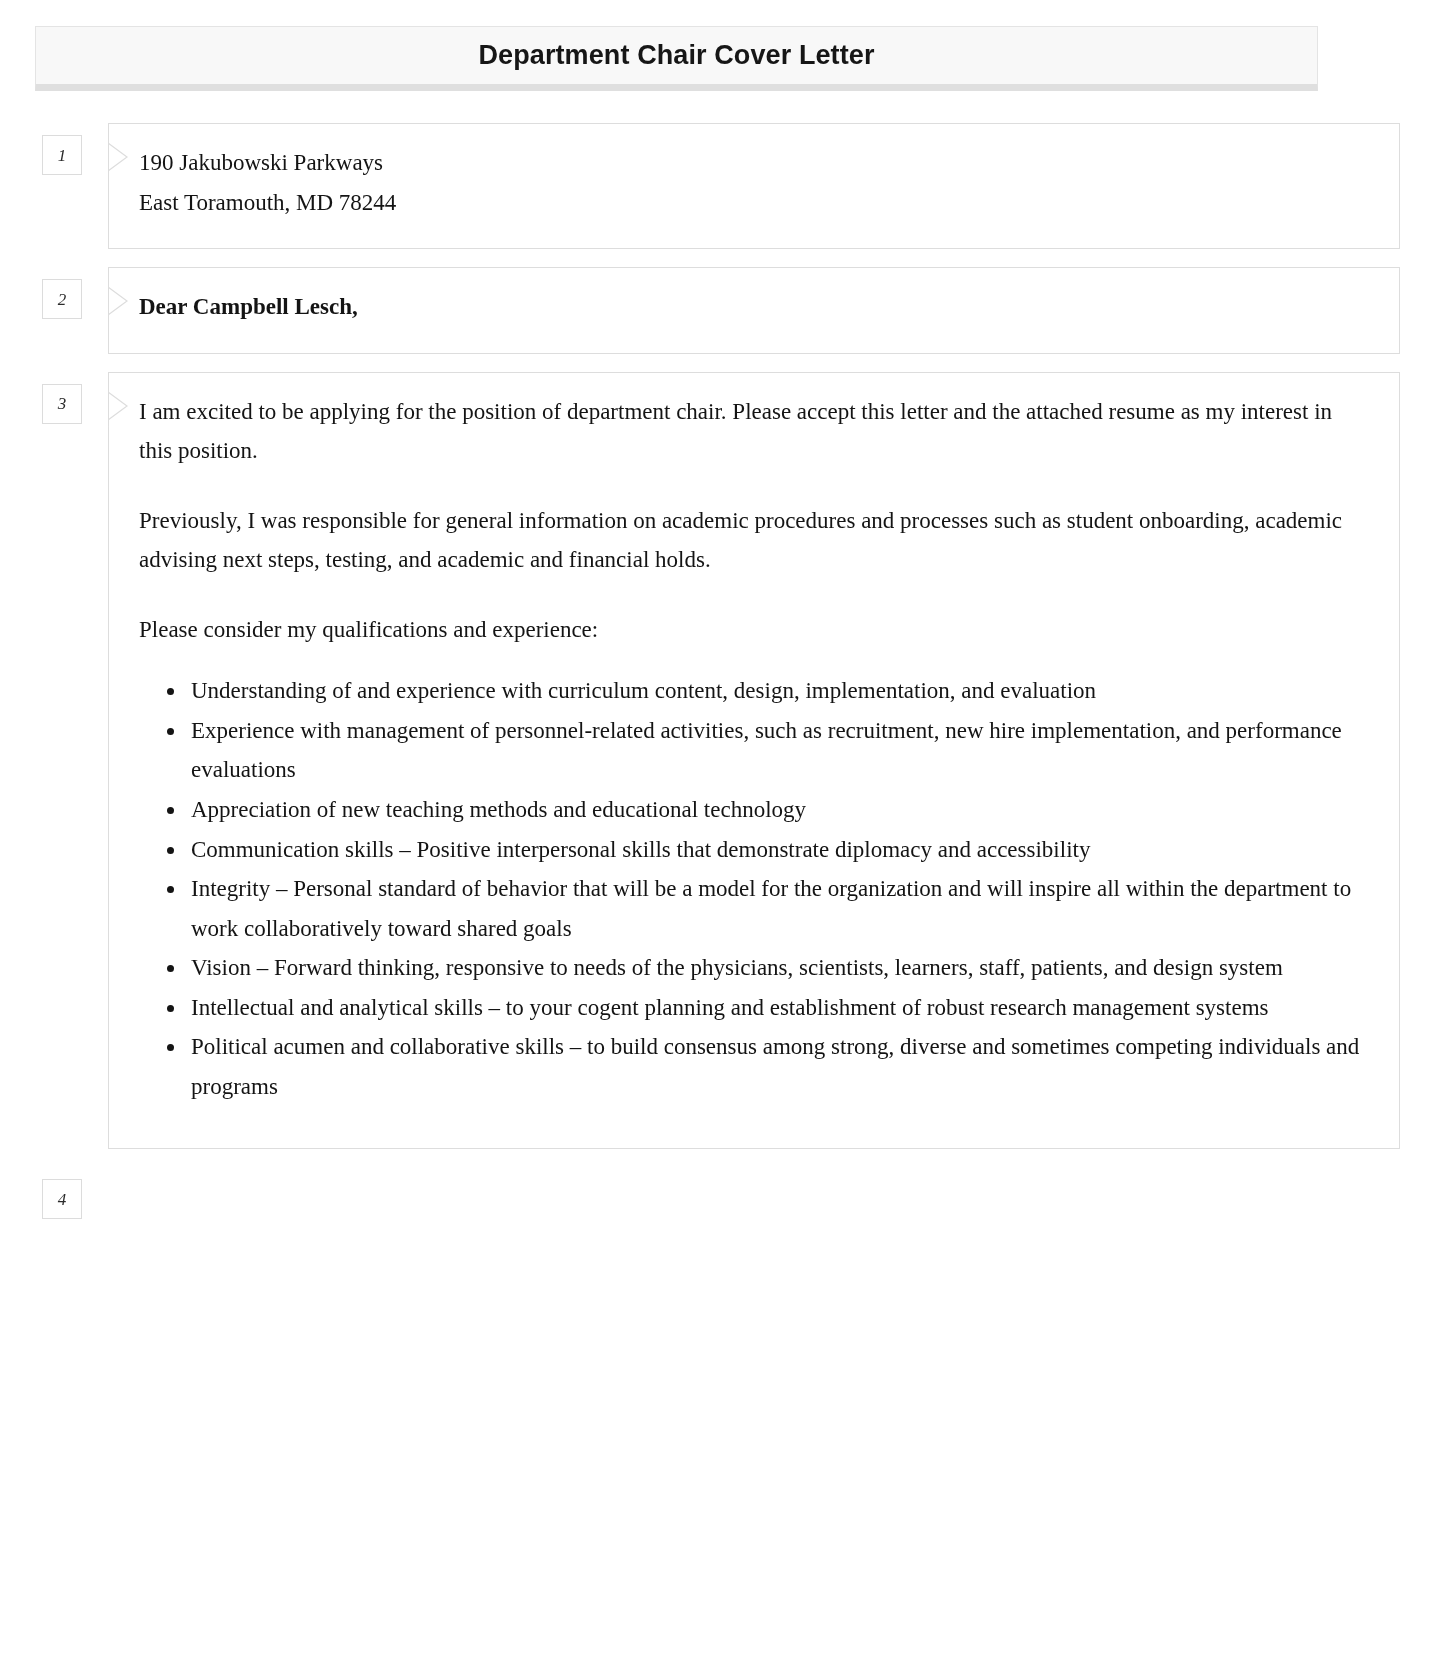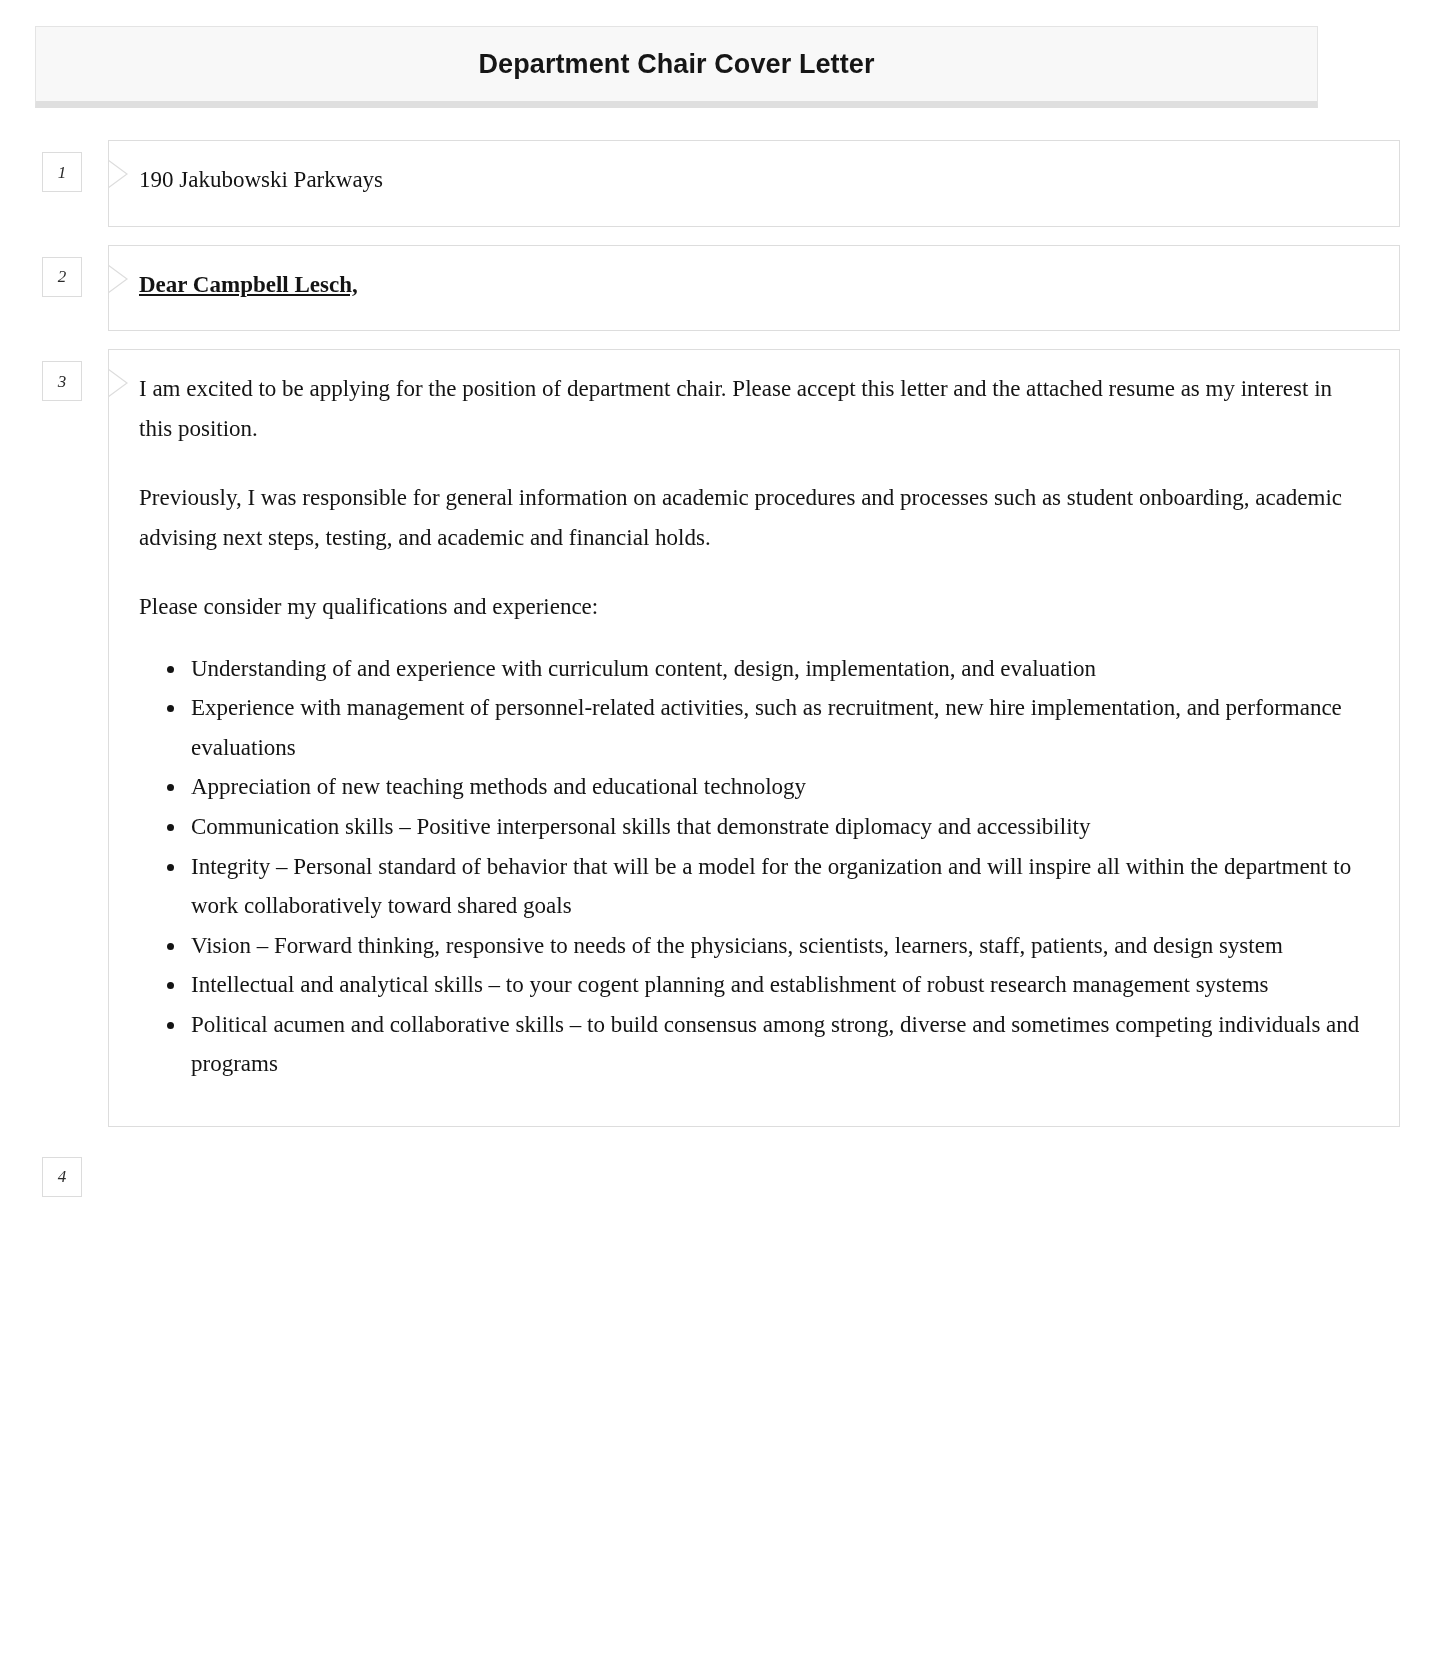--- a/index.html
+++ b/index.html
@@ -21,21 +21,21 @@
     padding-top: 26px;
     box-sizing: border-box;
   }
 
   
   .doc-header {
     margin: 0 122px 0 35px;
     background: #f8f8f8;
     border: 1px solid #e4e4e4;
     border-bottom: 7px solid #dfdfdf;
-    height: 82px;
+    height: 65px;
     display: flex;
     align-items: center;
     justify-content: center;
     box-sizing: border-box;
   }
   .doc-header h1 {
     margin: 0;
     font-family: "Liberation Sans", "DejaVu Sans", sans-serif;
     font-weight: bold;
     font-size: 27px;
@@ -130,21 +130,20 @@
     font-size: 23px;
     line-height: 1.72;
     color: #141414;
   }
   .card p:last-child { margin-bottom: 0; }
 
   .card p.tight { margin-bottom: 0; font-family: Liberation Serif, serif; }
 
   .strong-line {
     font-weight: bold;
-    text-decoration: underline;
   }
 
   .addr-line {
     font-size: 23px;
     line-height: 1.72;
     color: #141414;
   }
 
   .card ul {
     margin: 22px 0 16px 0;
@@ -176,20 +175,21 @@
       <div class="badge">1</div>
       <div class="card">
         <span class="notch">
           <span class="notch-line">
             <svg width="26" height="42" viewBox="0 0 26 42" xmlns="http://www.w3.org/2000/svg">
               <polyline points="0,0 0,7 19,21 0,35 0,42" fill="none" stroke="#dddddd" stroke-width="1.2"></polyline>
             </svg>
           </span>
         </span>
         <div class="addr-line">190 Jakubowski Parkways</div>
+        <div class="addr-line">East Toramouth, MD 78244</div>
       </div>
     </div>
 
     <div class="block">
       <div class="badge">2</div>
       <div class="card">
         <span class="notch">
           <span class="notch-line">
             <svg width="26" height="42" viewBox="0 0 26 42" xmlns="http://www.w3.org/2000/svg">
               <polyline points="0,0 0,7 19,21 0,35 0,42" fill="none" stroke="#dddddd" stroke-width="1.2"></polyline>

